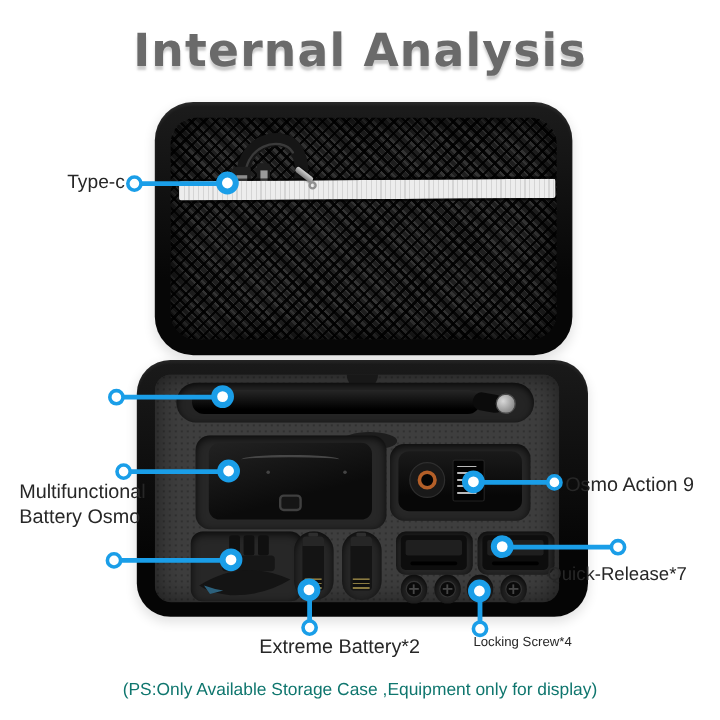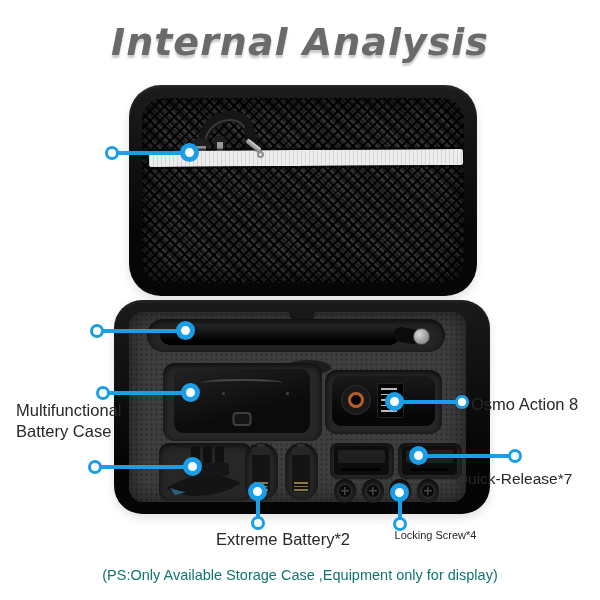--- a/index.html
+++ b/index.html
@@ -10,21 +10,21 @@
     --foam:#3e3e3e;
     --recess:#272727;
   }
   html,body{margin:0;padding:0;}
   body{background:#e8e8e8;font-family:"Liberation Sans",sans-serif;}
   .stage{position:relative;width:600px;height:600px;background:#ffffff;overflow:hidden;margin:0 auto;}
 
   
   .title{position:absolute;top:20px;left:0;width:100%;text-align:center;
     font-size:38px;font-weight:700;letter-spacing:1px;color:var(--title);
-    text-shadow:0 3px 2px rgba(140,140,140,.45);font-family:"DejaVu Sans","Liberation Sans",sans-serif;font-style:italic;}
+    text-shadow:0 3px 2px rgba(140,140,140,.45);font-family:"DejaVu Sans","Liberation Sans",sans-serif;}
   .footnote{position:absolute;top:567px;left:0;width:100%;text-align:center;
     font-size:14.5px;color:#0f766e;}
 
   
   .lbl{position:absolute;font-size:16px;color:var(--label);line-height:1.25;}
   .c-line{position:absolute;height:3.5px;background:var(--accent);border-radius:2px;}
   .c-vline{position:absolute;width:3.5px;background:var(--accent);border-radius:2px;}
   .c-ring{position:absolute;width:14px;height:14px;border:3.5px solid var(--accent);
     background:#fff;border-radius:50%;box-sizing:border-box;}
   .c-dot{position:absolute;width:19px;height:19px;border:5px solid var(--accent);
@@ -266,35 +266,36 @@
         </div>
       <div class="screw s4">
           <div class="screw-head"></div>
         </div>
     </div>
   </div>
 
   <div class="c-line" id="co-typec-line"></div>
   <div class="c-ring" id="co-typec-ring"></div>
   <div class="c-dot" id="co-typec-dot"></div>
+  <div class="lbl" id="lbl-typec">Type-c</div>
 
   <div class="c-line" id="co-rod-line"></div>
   <div class="c-ring" id="co-rod-ring"></div>
   <div class="c-dot" id="co-rod-dot"></div>
 
   <div class="c-line" id="co-bc-line"></div>
   <div class="c-ring" id="co-bc-ring"></div>
   <div class="c-dot" id="co-bc-dot"></div>
   <div class="lbl" id="lbl-bc">Multifunctional
-Battery Case</div>
+Battery Osmo</div>
 
   <div class="c-line" id="co-osmo-line"></div>
   <div class="c-dot" id="co-osmo-dot"></div>
   <div class="c-ring" id="co-osmo-ring"></div>
-  <div class="lbl" id="lbl-osmo">Osmo Action 8</div>
+  <div class="lbl" id="lbl-osmo">Osmo Action 9</div>
 
   <div class="c-line" id="co-ab-line"></div>
   <div class="c-ring" id="co-ab-ring"></div>
   <div class="c-dot" id="co-ab-dot"></div>
 
   <div class="c-line" id="co-qr-line"></div>
   <div class="c-dot" id="co-qr-dot"></div>
   <div class="c-ring" id="co-qr-ring"></div>
   <div class="lbl" id="lbl-qr">Quick-Release*7</div>
 

